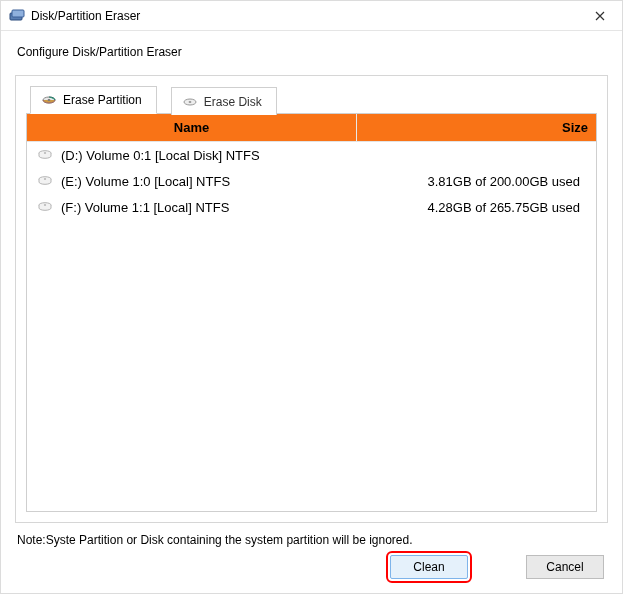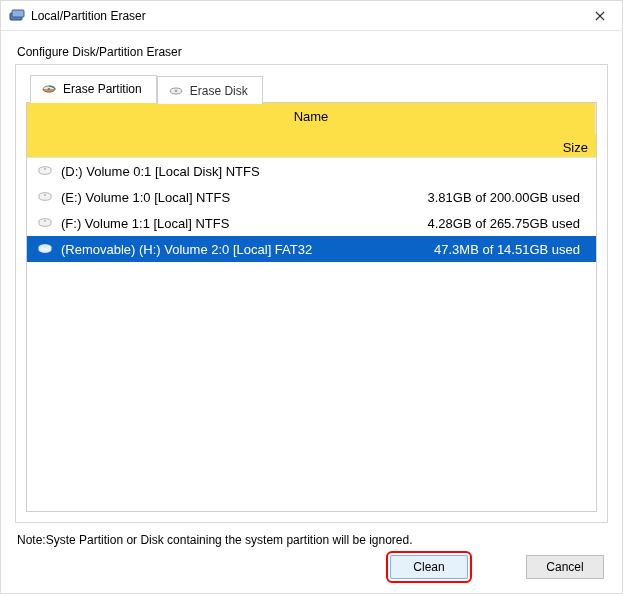--- a/index.html
+++ b/index.html
@@ -41,33 +41,33 @@
     cursor: pointer;
   }
 
   .content {
     flex: 1;
     padding: 10px 14px 6px 14px;
     display: flex; flex-direction: column;
   }
   .section-label {
     font-size: 12px;
-    margin: 4px 0 5px 2px;
+    margin: 4px 0 16px 2px;
   }
   .group-box {
     border: 1px solid #d6d6d6;
     padding: 10px 10px 10px 10px;
     flex: 1;
     display: flex; flex-direction: column;
     position: relative;
   }
 
   .tabs {
     display: flex;
-    gap: 0;
+    gap: 14px;
     margin-bottom: -1px;
     padding-left: 4px;
   }
   .tab {
     border: 1px solid #cfcfcf;
     border-bottom: none;
     padding: 5px 14px 5px 10px;
     background: #fff;
     font-size: 12px;
     display: flex; align-items: center; gap: 6px;
@@ -90,24 +90,23 @@
   .listbox {
     border: 1px solid #cfcfcf;
     flex: 1;
     display: flex; flex-direction: column;
     background: #fff;
     overflow: hidden;
   }
   .list-header {
     display: flex;
     border-bottom: 1px solid #e3e3e3;
-    background: #fde047;
-    font-weight: normal;
+    background: #f97316;
+    font-weight: bold;
     font-size: 13px;
-    flex-direction: column;
   }
   .col-name { flex: 0 0 58%; padding: 6px 8px; text-align: center; border-right: 1px solid #e8e8e8; }
   .col-size { flex: 1; padding: 6px 8px; text-align: right; }
   .rows { flex: 1; overflow: auto; }
   .row {
     display: flex;
     align-items: center;
     font-size: 13px;
     height: 26px;
     padding: 0 8px;
@@ -156,21 +155,21 @@
 
 <div class="window">
 
   <div class="titlebar">
     <span class="app-icon">
       <svg viewBox="0 0 16 16" width="16" height="16">
         <rect x="1" y="5" width="12" height="7" rx="1" fill="#5b7fb3" stroke="#2a4b7c" stroke-width="1"></rect>
         <rect x="3" y="2" width="12" height="7" rx="1" fill="#8fb0dd" stroke="#3a5f97" stroke-width="1"></rect>
       </svg>
     </span>
-    <span class="title">Local/Partition Eraser</span>
+    <span class="title">Disk/Partition Eraser</span>
     <div class="close">
       <svg viewBox="0 0 10 10" width="10" height="10">
           <path d="M1 1 L9 9 M9 1 L1 9" stroke="currentColor" stroke-width="1.2"></path>
         </svg>
     </div>
   </div>
 
   <div class="content">
     <div class="section-label">Configure Disk/Partition Eraser</div>
 
@@ -230,31 +229,20 @@
               <div class="cell-name">
        <span class="disk-icon"><svg viewBox="0 0 16 12" width="16" height="12">
     <ellipse cx="8" cy="4" rx="6" ry="2.3" fill="#f2f2f2" stroke="#b5b5b5"></ellipse>
     <path d="M2 4 v3 a6 2.3 0 0 0 12 0 v-3" fill="#f2f2f2" stroke="#b5b5b5"></path>
     <ellipse cx="8" cy="4" rx="1" ry="0.4" fill="#fff" stroke="#b5b5b5"></ellipse>
   </svg></span>
        <span>(F:) Volume 1:1 [Local] NTFS</span>
      </div>
      <div class="cell-size">4.28GB of 265.75GB used</div>
             </div>
-            <div class="row selected">
-              <div class="cell-name">
-       <span class="disk-icon"><svg viewBox="0 0 16 12" width="16" height="12">
-      <ellipse cx="8" cy="4" rx="6" ry="2.3" fill="#eaf3ff" stroke="#cfe4ff"></ellipse>
-      <path d="M2 4 v3 a6 2.3 0 0 0 12 0 v-3" fill="#eaf3ff" stroke="#cfe4ff"></path>
-      <ellipse cx="8" cy="4" rx="1" ry="0.4" fill="#fff" stroke="#cfe4ff"></ellipse>
-    </svg></span>
-       <span>(Removable)  (H:) Volume 2:0 [Local] FAT32</span>
-     </div>
-     <div class="cell-size">47.3MB of 14.51GB used</div>
-            </div>
           </div>
       </div>
 
     </div>
 
     <div class="note">Note:Syste Partition or Disk containing the system partition will be ignored.</div>
 
     <div class="button-row">
       <button class="btn primary-highlight">Clean</button>
       <button class="btn">Cancel</button>

